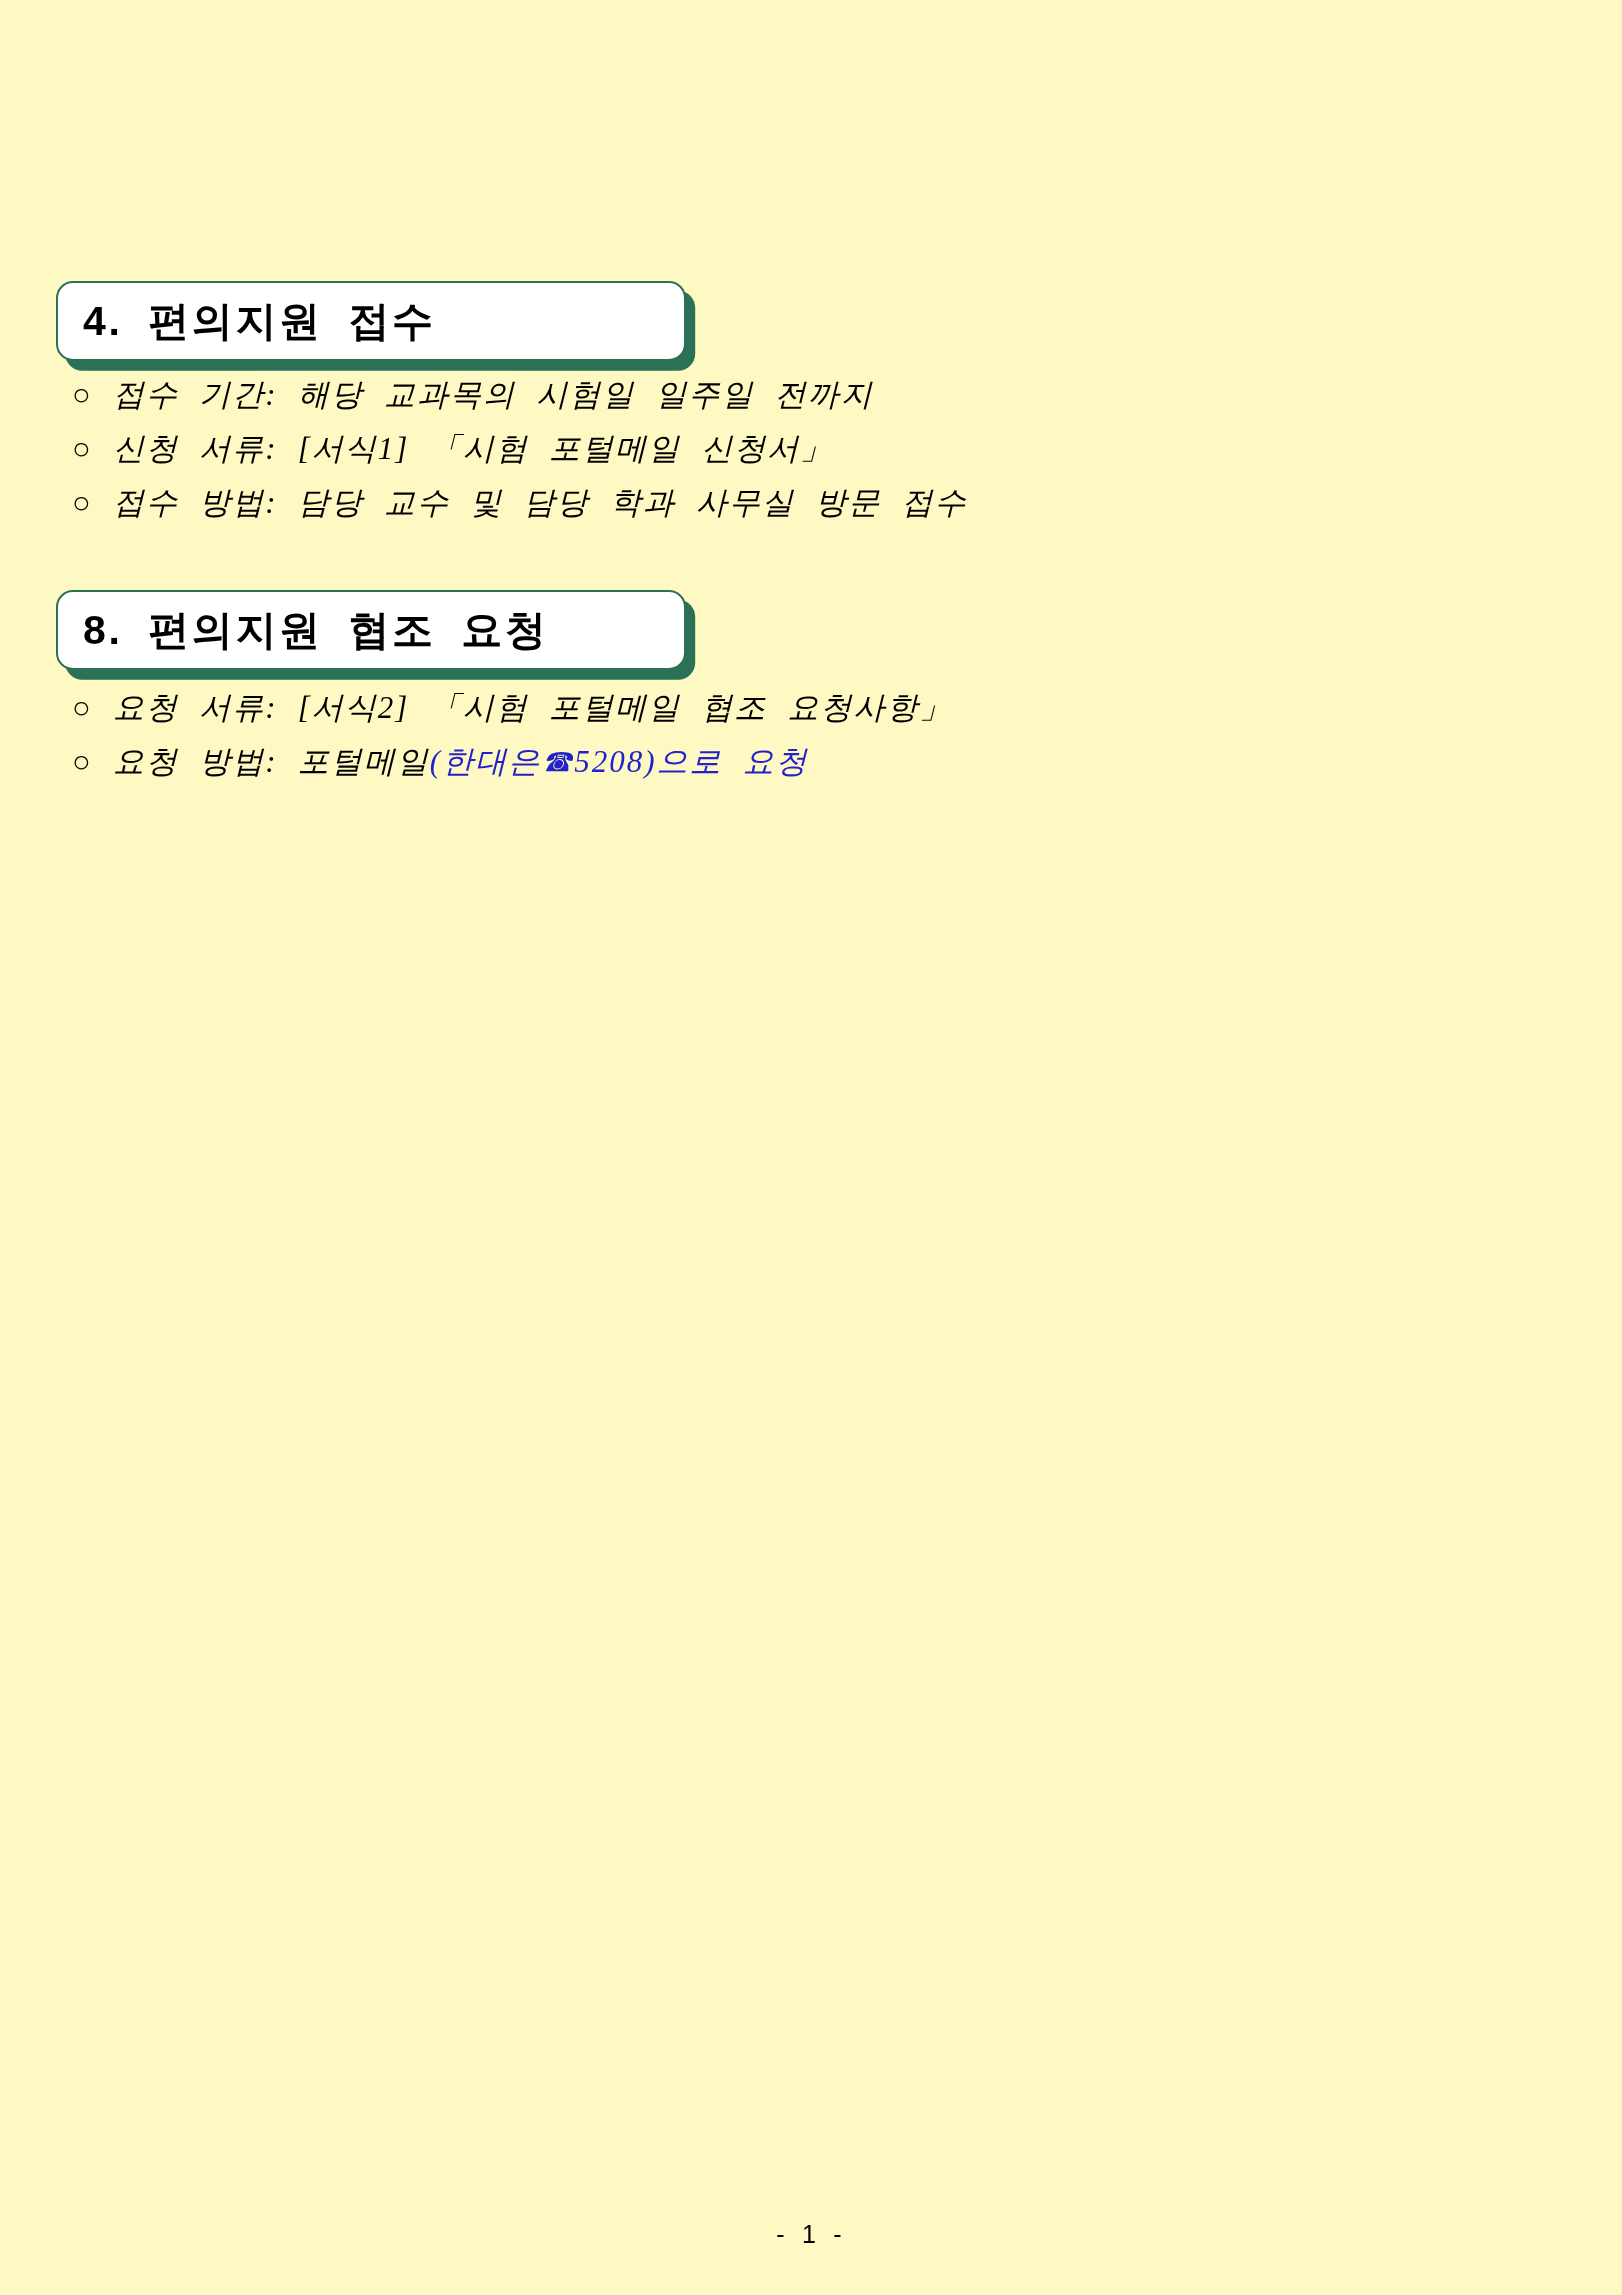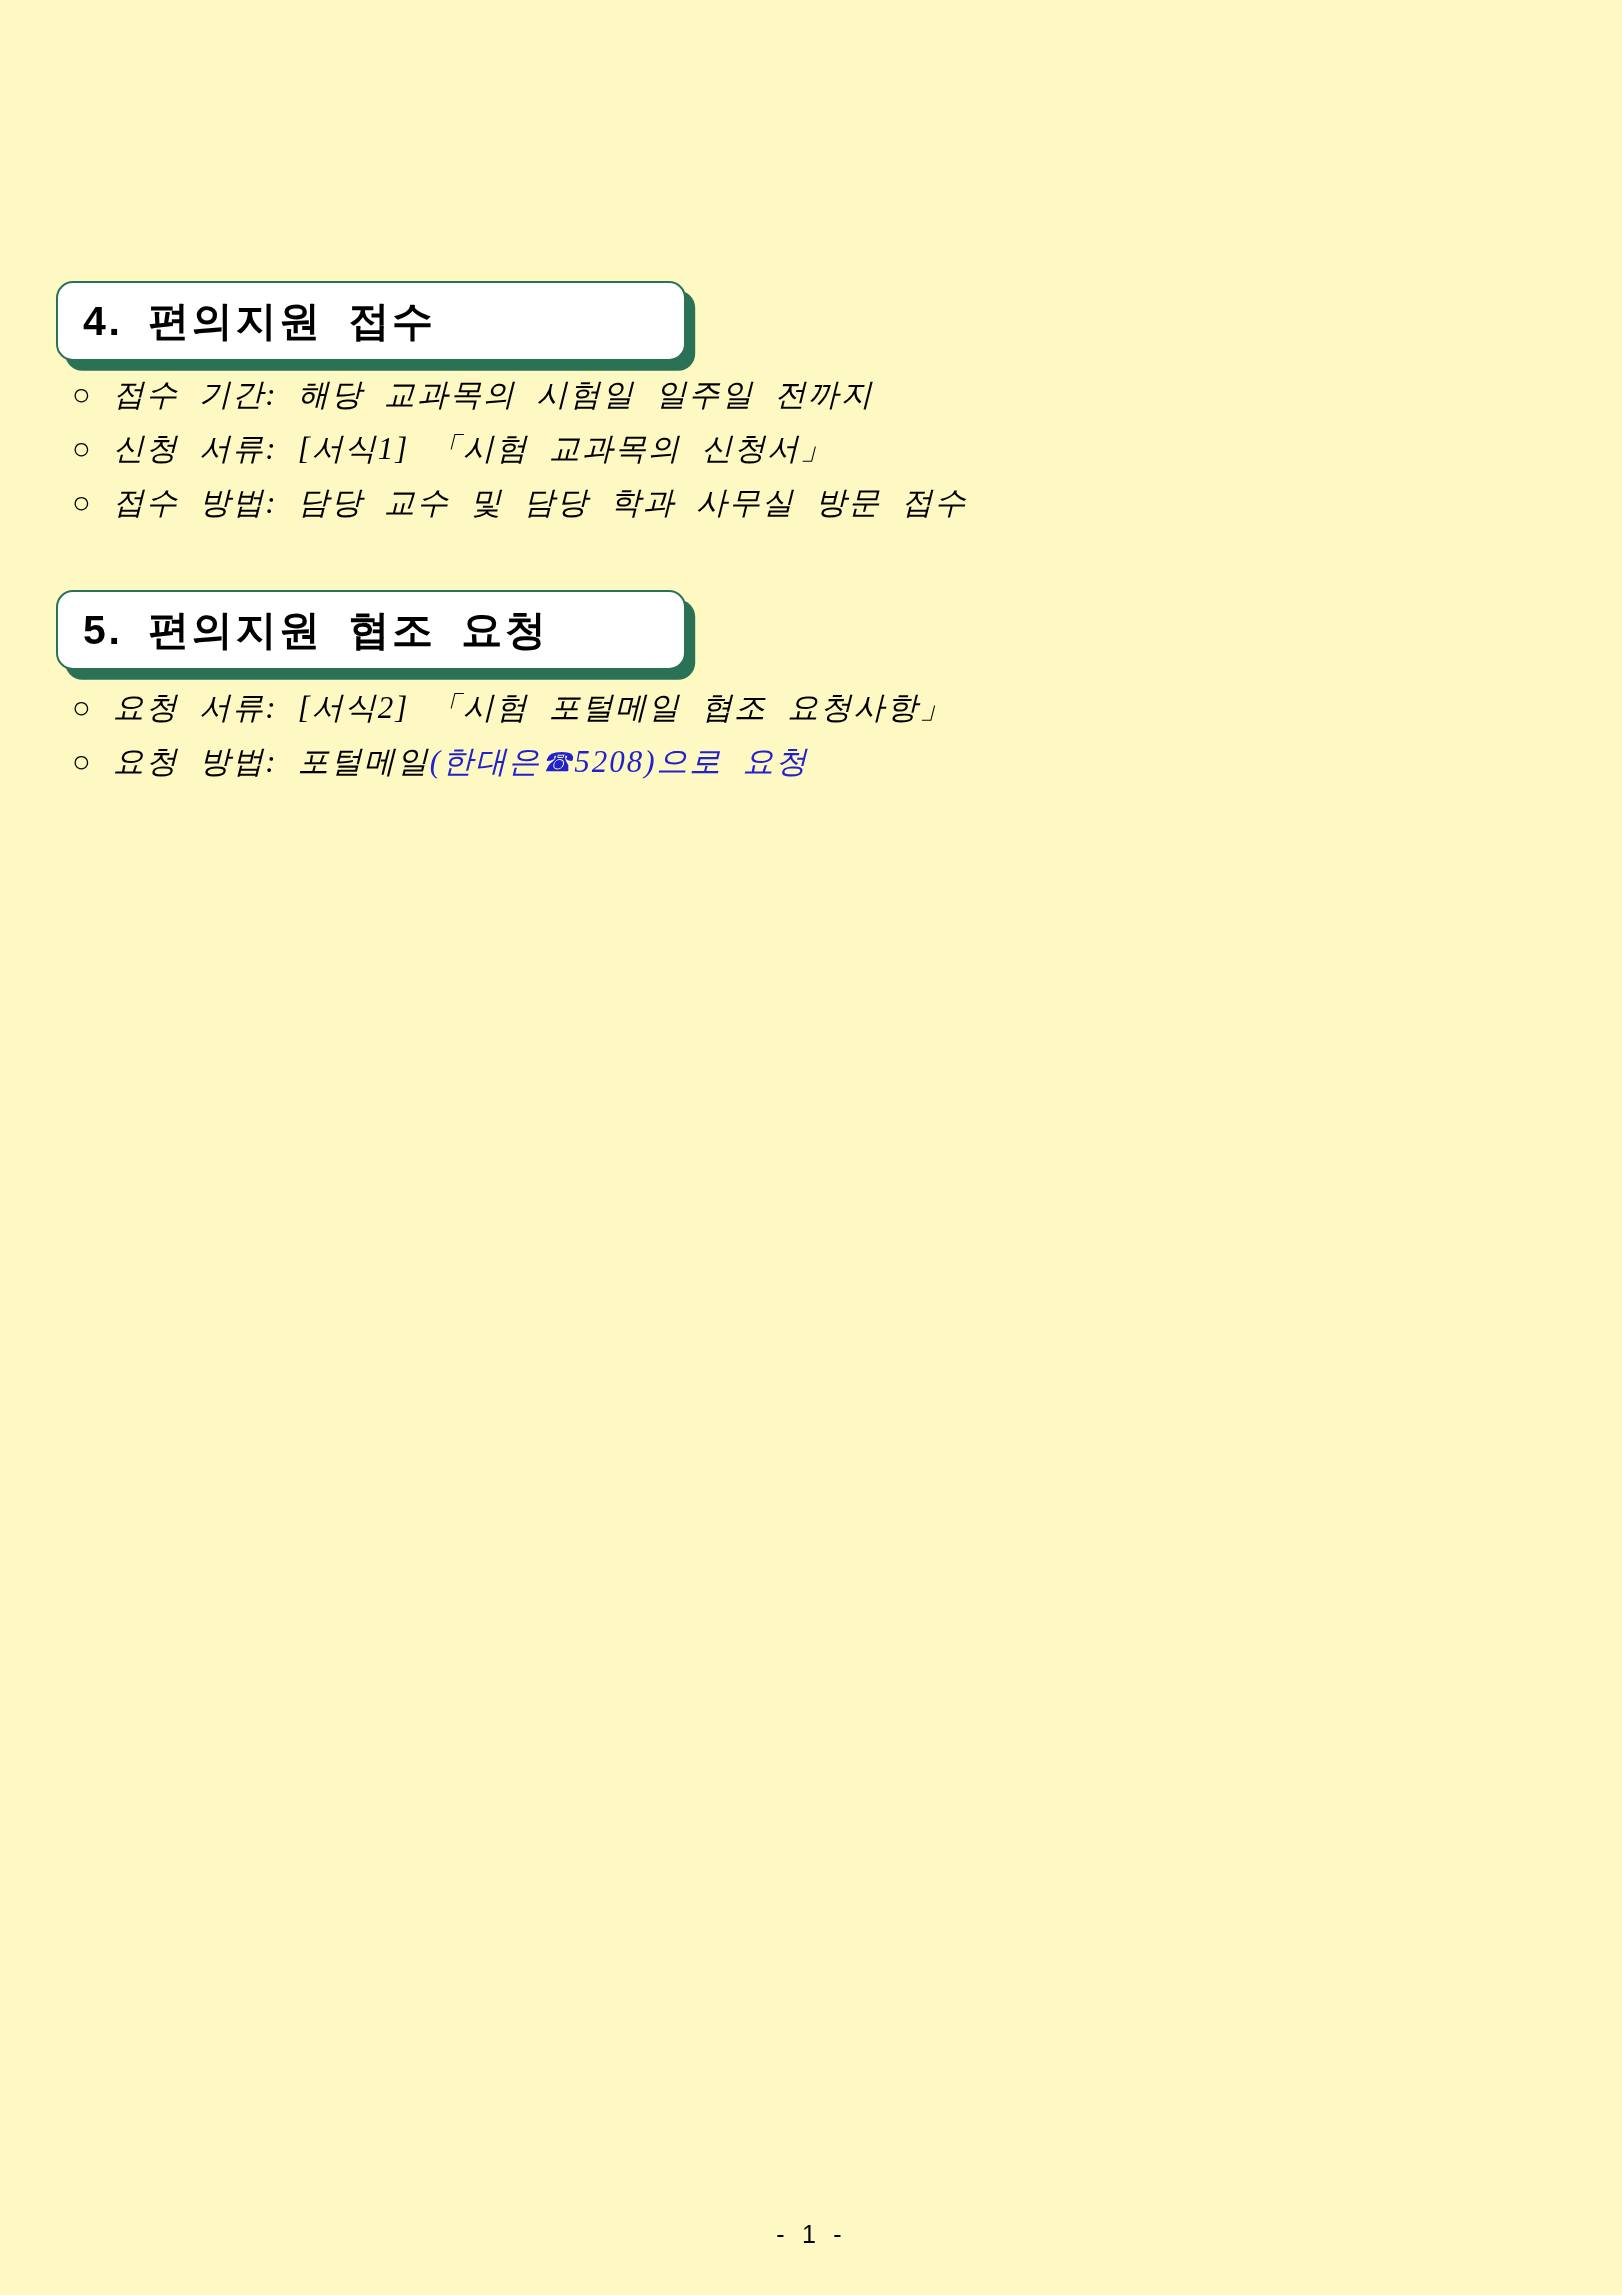--- a/index.html
+++ b/index.html
@@ -78,29 +78,29 @@
 
   <div class="section-box first">
     <div class="section-title">4. 편의지원 접수</div>
   </div>
 
   <div class="bullet-list first">
     <div class="line">
       <span>○ 접수 기간: 해당 교과목의 시험일 일주일 전까지</span>
     </div>
     <div class="line">
-      <span>○ 신청 서류: [서식1] 「시험 교과목의 신청서」</span>
+      <span>○ 신청 서류: [서식1] 「시험 포털메일 신청서」</span>
     </div>
     <div class="line">
       <span>○ 접수 방법: 담당 교수 및 담당 학과 사무실 방문 접수</span>
     </div>
   </div>
 
   <div class="section-box second">
-    <div class="section-title">5. 편의지원 협조 요청</div>
+    <div class="section-title">8. 편의지원 협조 요청</div>
   </div>
 
   <div class="bullet-list second">
     <div class="line">
       <span>○ 요청 서류: [서식2] 「시험 포털메일 협조 요청사항」</span>
     </div>
     <div class="line">
       <span>○ 요청 방법: 포털메일</span><span class="blue">(한대은</span><span class="blue">☎</span><span class="blue">5208)으로 요청</span>
     </div>
   </div>

